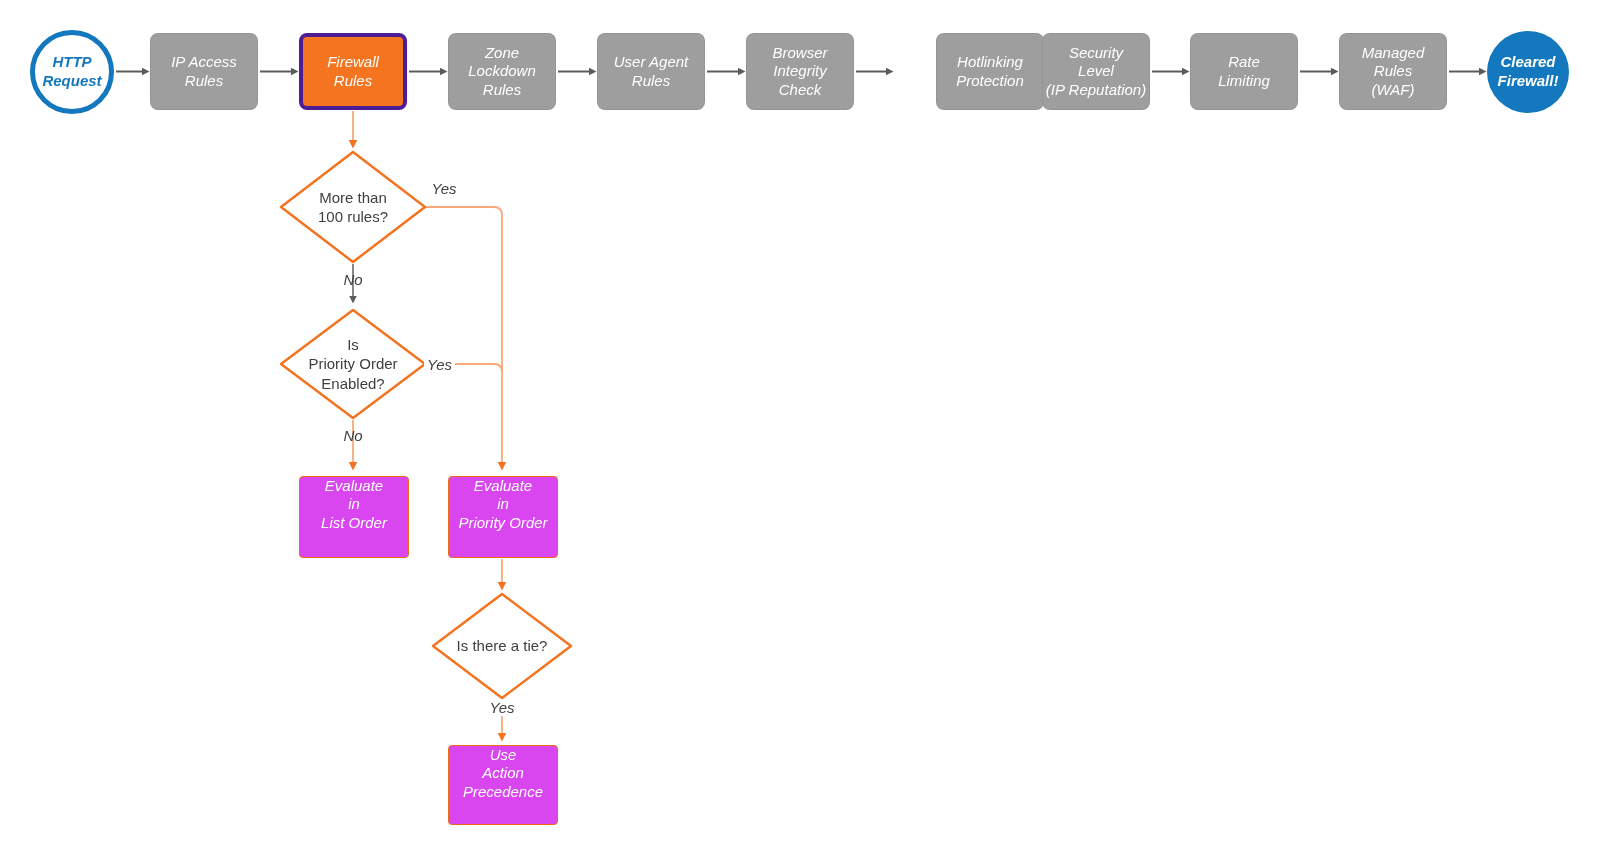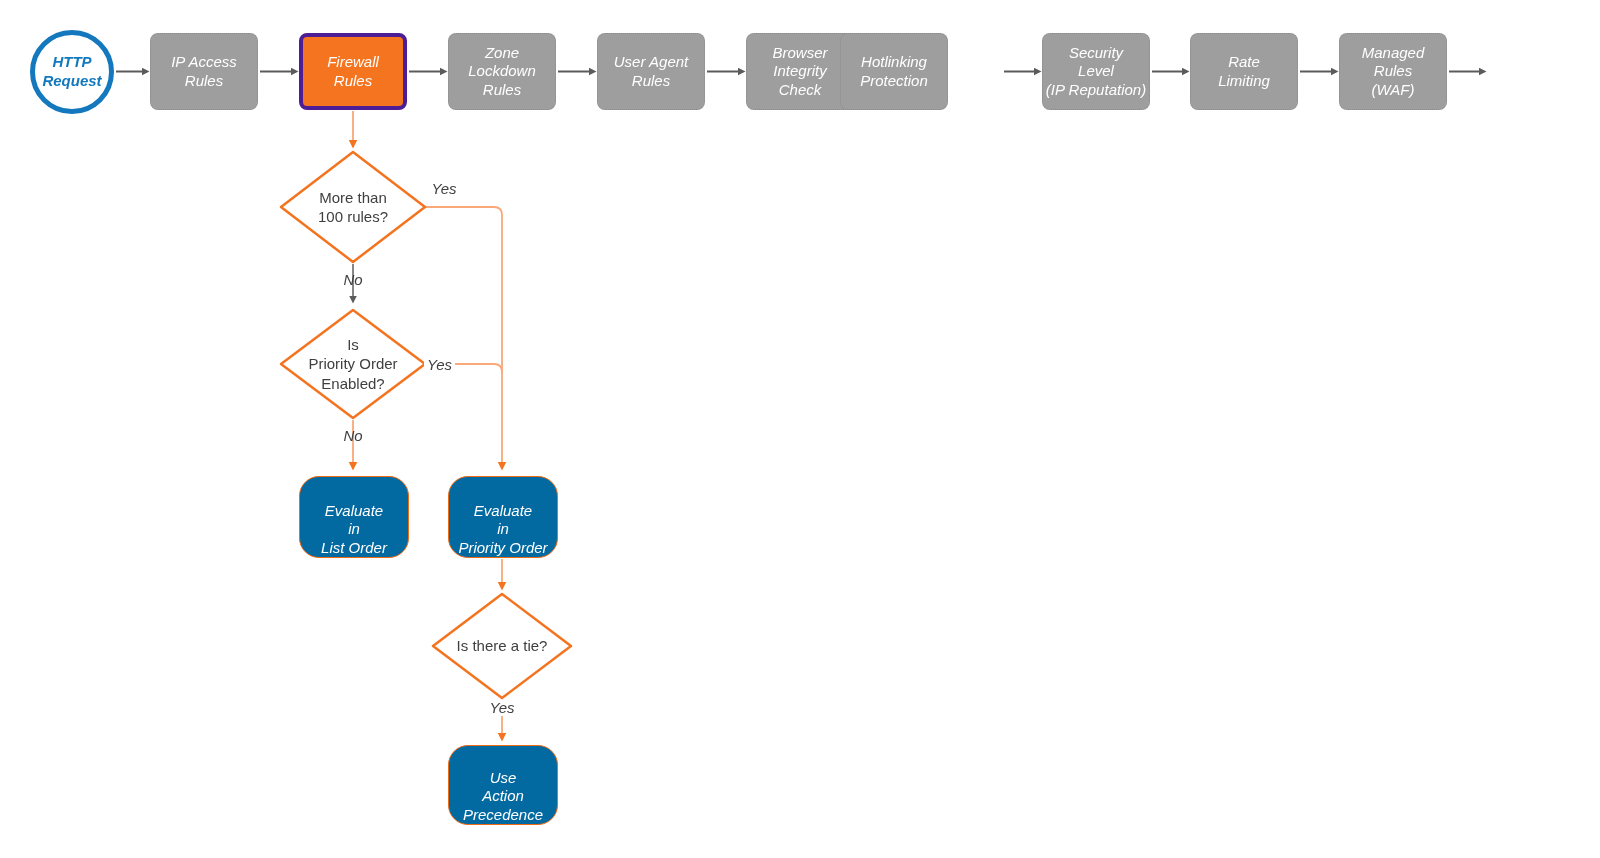--- a/index.html
+++ b/index.html
@@ -75,25 +75,25 @@
   }
   .circle .lbl {
     white-space: pre-line;
     font-style: italic;
     font-weight: bold;
     font-size: 15px;
     line-height: 1.25;
   }
   .abox {
     position: absolute;
-    background: #0369a1;
+    background: #d946ef;
     border: 1px solid #EE6B14;
-    border-radius: 20px;
-    display: flex;
-    align-items: flex-end;
+    border-radius: 4px;
+    display: flex;
+    align-items: flex-start;
     justify-content: center;
     text-align: center;
     box-sizing: border-box;
   }
   .dlabel {
     position: absolute;
     display: flex;
     align-items: center;
     justify-content: center;
     text-align: center;
@@ -187,39 +187,43 @@
   </div>
   <div class="pnode gray" style="left:597px">
     <span class="lbl">User Agent
 Rules</span>
   </div>
   <div class="pnode gray" style="left:746px">
     <span class="lbl">Browser
 Integrity
 Check</span>
   </div>
-  <div class="pnode gray" style="left:840px">
+  <div class="pnode gray" style="left:936px">
     <span class="lbl">Hotlinking
 Protection</span>
   </div>
   <div class="pnode gray" style="left:1190px">
     <span class="lbl">Rate
 Limiting</span>
   </div>
   <div class="pnode gray" style="left:1042px">
     <span class="lbl">Security
 Level
 (IP Reputation)</span>
   </div>
   <div class="pnode gray" style="left:1339px">
     <span class="lbl">Managed
 Rules
 (WAF)</span>
   </div>
 
+  <div class="circle end">
+    <span class="lbl">Cleared
+Firewall!</span>
+  </div>
 
   <div class="dlabel" style="left:283px; top:182px; width:140px; height:50px;">More than
 100 rules?</div>
   <div class="dlabel" style="left:273px; top:326px; width:160px; height:76px;">Is
 Priority Order
 Enabled?</div>
   <div class="dlabel" style="left:432px; top:632px; width:140px; height:28px;">Is there a tie?</div>
 
   <div class="branch" style="left:414px; top:181px; width:60px;">Yes</div>
   <div class="branch" style="left:323px; top:272px; width:60px;">No</div>

